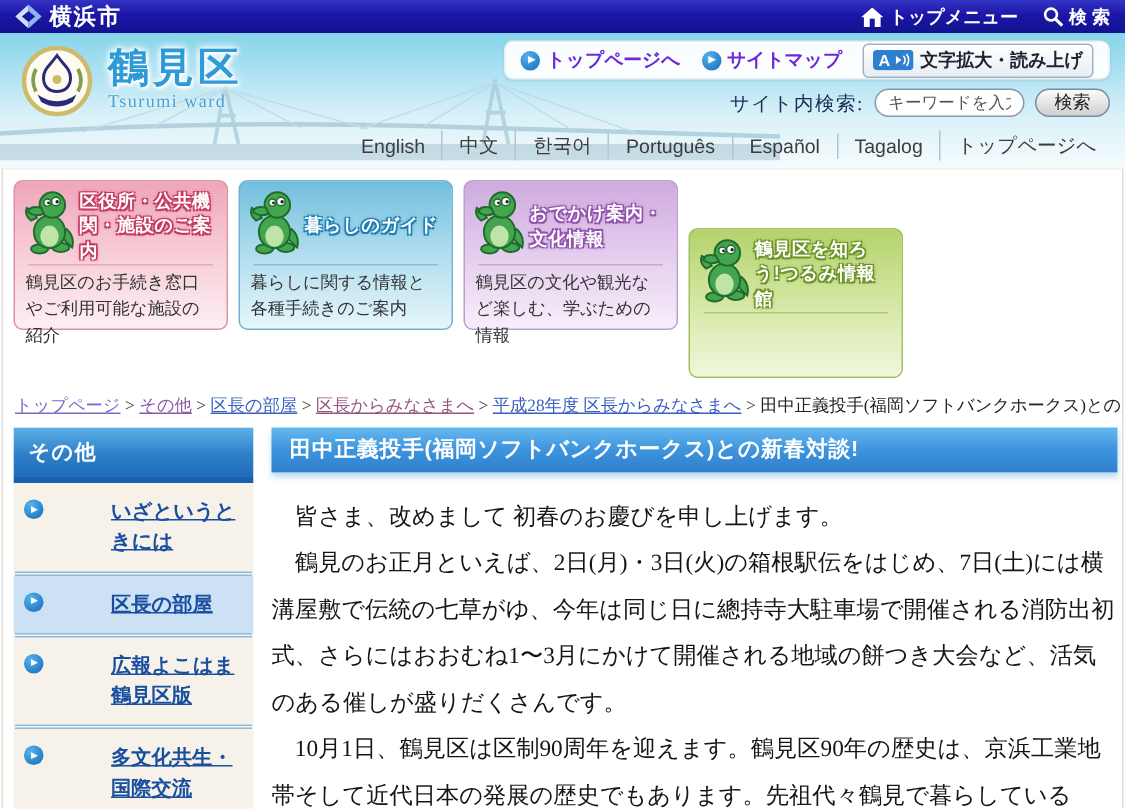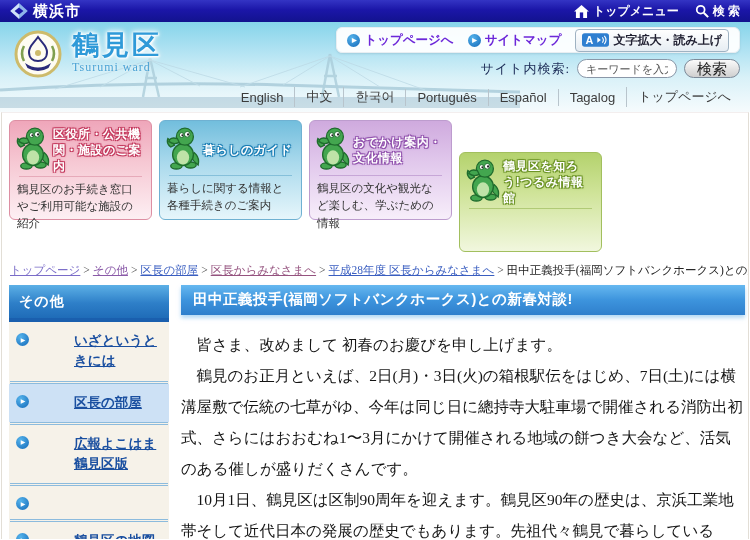--- a/index.html
+++ b/index.html
@@ -48,21 +48,21 @@
     background:linear-gradient(180deg,#ffffff,#e6edf3);
   }
   .search-row { position:absolute; right:10px; top:37px; display:flex; align-items:center; gap:7px; }
   .search-row .lbl { font-family:"Liberation Serif", serif; font-size:13px; color:#1a2a55; letter-spacing:1px; }
   .search-input {
     width:100px; height:19px; border:1px solid #8a97a8; border-radius:10px; font-size:11px;
     padding:0 8px; color:#333; background:#fff; outline:none;
   }
   .search-input::placeholder { color:#555; }
   .search-btn {
-    height:19px; padding:0 12px; border:1px solid #7d8a99; border-radius:10px; font-size:15px; color:#222;
+    height:19px; padding:0 12px; border:1px solid #7d8a99; border-radius:10px; font-size:12px; color:#222;
     background:linear-gradient(180deg,#fbfbfb,#cfcfcf); cursor:pointer;
   }
   .lang-row { position:absolute; right:8px; bottom:5px; display:flex; align-items:center; }
   .lang-row .lang {
     font-size:13px; color:#3c3c3c; padding:1px 11px; border-left:1px solid #b8c4cc; cursor:pointer; white-space:nowrap;
   }
   .lang-row .lang:first-child { border-left:none; }
 
   
   .lower {
@@ -389,20 +389,21 @@
       <div class="side-sep"></div>
 
       <div class="side-item">
         <span class="bullet"></span>
         <span class="s-label">広報よこはま鶴見区版</span>
       </div>
       <div class="side-sep"></div>
 
       <div class="side-item">
         <span class="bullet"></span>
+        <span class="s-label">多文化共生・国際交流</span>
       </div>
       <div class="side-sep"></div>
 
       <div class="side-item">
         <span class="bullet"></span>
         <span class="s-label">鶴見区の地図</span>
       </div>
       <div class="side-sep"></div>
 
       <div class="side-item">

